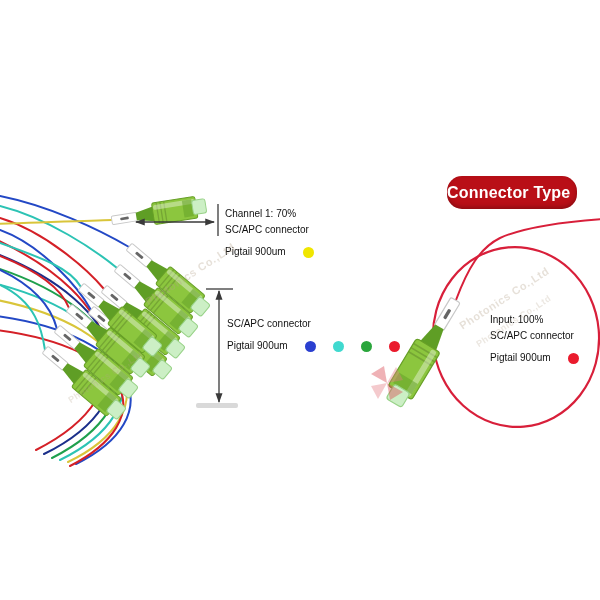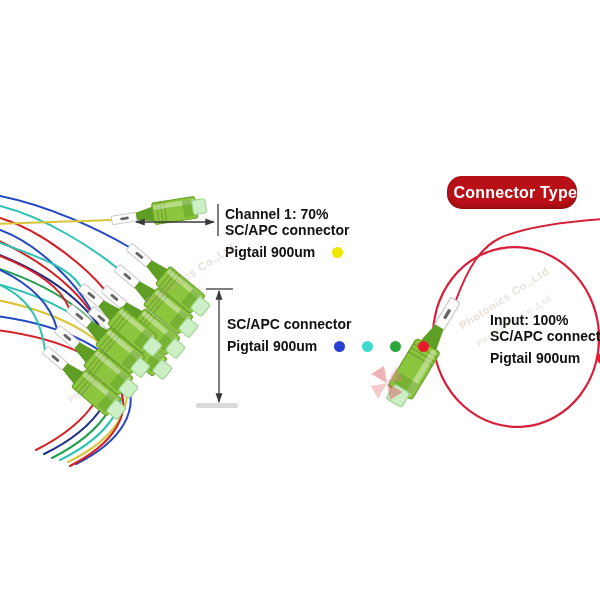--- a/index.html
+++ b/index.html
@@ -30,29 +30,29 @@
   .sc-ridge{stroke:rgba(0,0,0,.16);stroke-width:1.4;}
   .sc-collar{fill:var(--connector-boot);opacity:.5;}
   .sc-cap{fill:var(--connector-cap);stroke:var(--connector-cap-edge);stroke-width:1;}
 
   
   .dim{stroke:var(--dim-color);stroke-width:1.3;fill:none;}
   .dim-cap{stroke:var(--dim-color);stroke-width:1.3;}
   .dim-bar{fill:#d9d9d9;}
 
   
-  .ann{position:absolute;color:var(--text-color);font-size:14px;font-weight:700;line-height:16px;white-space:nowrap;}
+  .ann{position:absolute;color:var(--text-color);font-size:10px;font-weight:400;line-height:16px;white-space:nowrap;}
   .pigtail-row{display:flex;align-items:center;gap:17px;margin-top:6px;}
   .dot{width:11px;height:11px;border-radius:50%;display:inline-block;flex:0 0 auto;}
 
   
   .banner{
     position:absolute;left:447px;top:176px;width:130px;height:33px;
     background:var(--banner-red);color:#ffffff;border-radius:15px;
-    display:flex;align-items:center;justify-content:flex-end;
+    display:flex;align-items:center;justify-content:flex-start;
     font-size:16px;font-weight:700;letter-spacing:.2px;
     box-shadow:inset 0 -2px 4px rgba(0,0,0,.25);
   }
 
   
   .wm{position:absolute;color:var(--watermark-color);opacity:.32;font-size:11px;
       font-weight:700;letter-spacing:.6px;transform:rotate(-33deg);white-space:nowrap;}
   .wm.small{font-size:9px;opacity:.25;}
 </style>
 </head>

